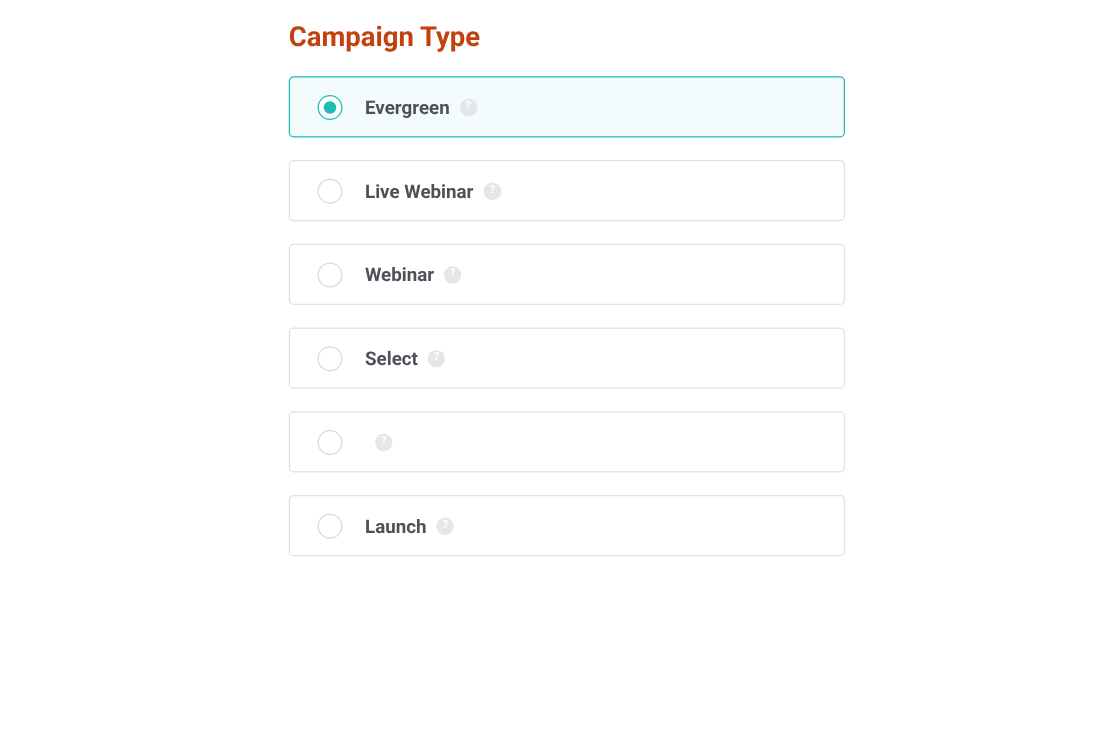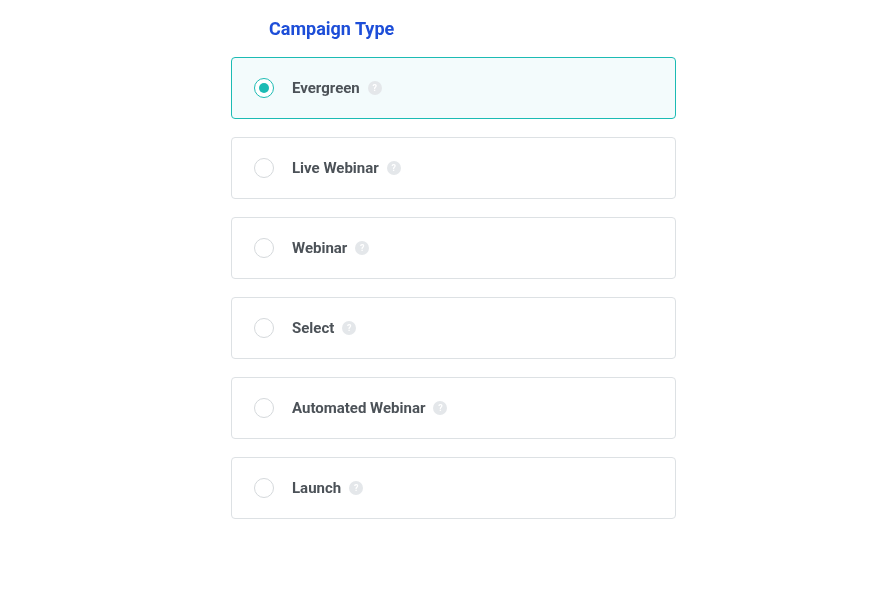--- a/index.html
+++ b/index.html
@@ -12,37 +12,36 @@
       background: #ffffff;
       width: 885px;
       height: 592px;
       padding-top: 18px;
       padding-left: 231px;
     }
     .container {
       width: 445px;
     }
     .title {
-      font-size: 18px;
+      font-size: 22px;
       font-weight: 700;
-      color: #1d4ed8;
+      color: #c2410c;
       margin-bottom: 18px;
-      margin-left: 38px;
     }
     .subtitle {
       font-size: 14px;
       color: #8b9096;
       margin-bottom: 22px;
       line-height: 1.4;
     }
     .option {
       display: flex;
       align-items: center;
       width: 100%;
-      height: 62px;
+      height: 49px;
       border: 1px solid #dde1e4;
       border-radius: 4px;
       padding: 0 22px;
       margin-bottom: 18px;
       cursor: pointer;
       background: #ffffff;
     }
     .option.selected {
       border-color: #1cbbb4;
       background: #f3fbfc;
@@ -120,21 +119,20 @@
   </div>
 
   <div class="option">
     <span class="radio"></span>
     <span class="option-label">Select</span>
     <span class="help-icon">?</span>
   </div>
 
   <div class="option">
     <span class="radio"></span>
-    <span class="option-label">Automated Webinar</span>
     <span class="help-icon">?</span>
   </div>
 
   <div class="option">
     <span class="radio"></span>
     <span class="option-label">Launch</span>
     <span class="help-icon">?</span>
   </div>
 </div>
 

